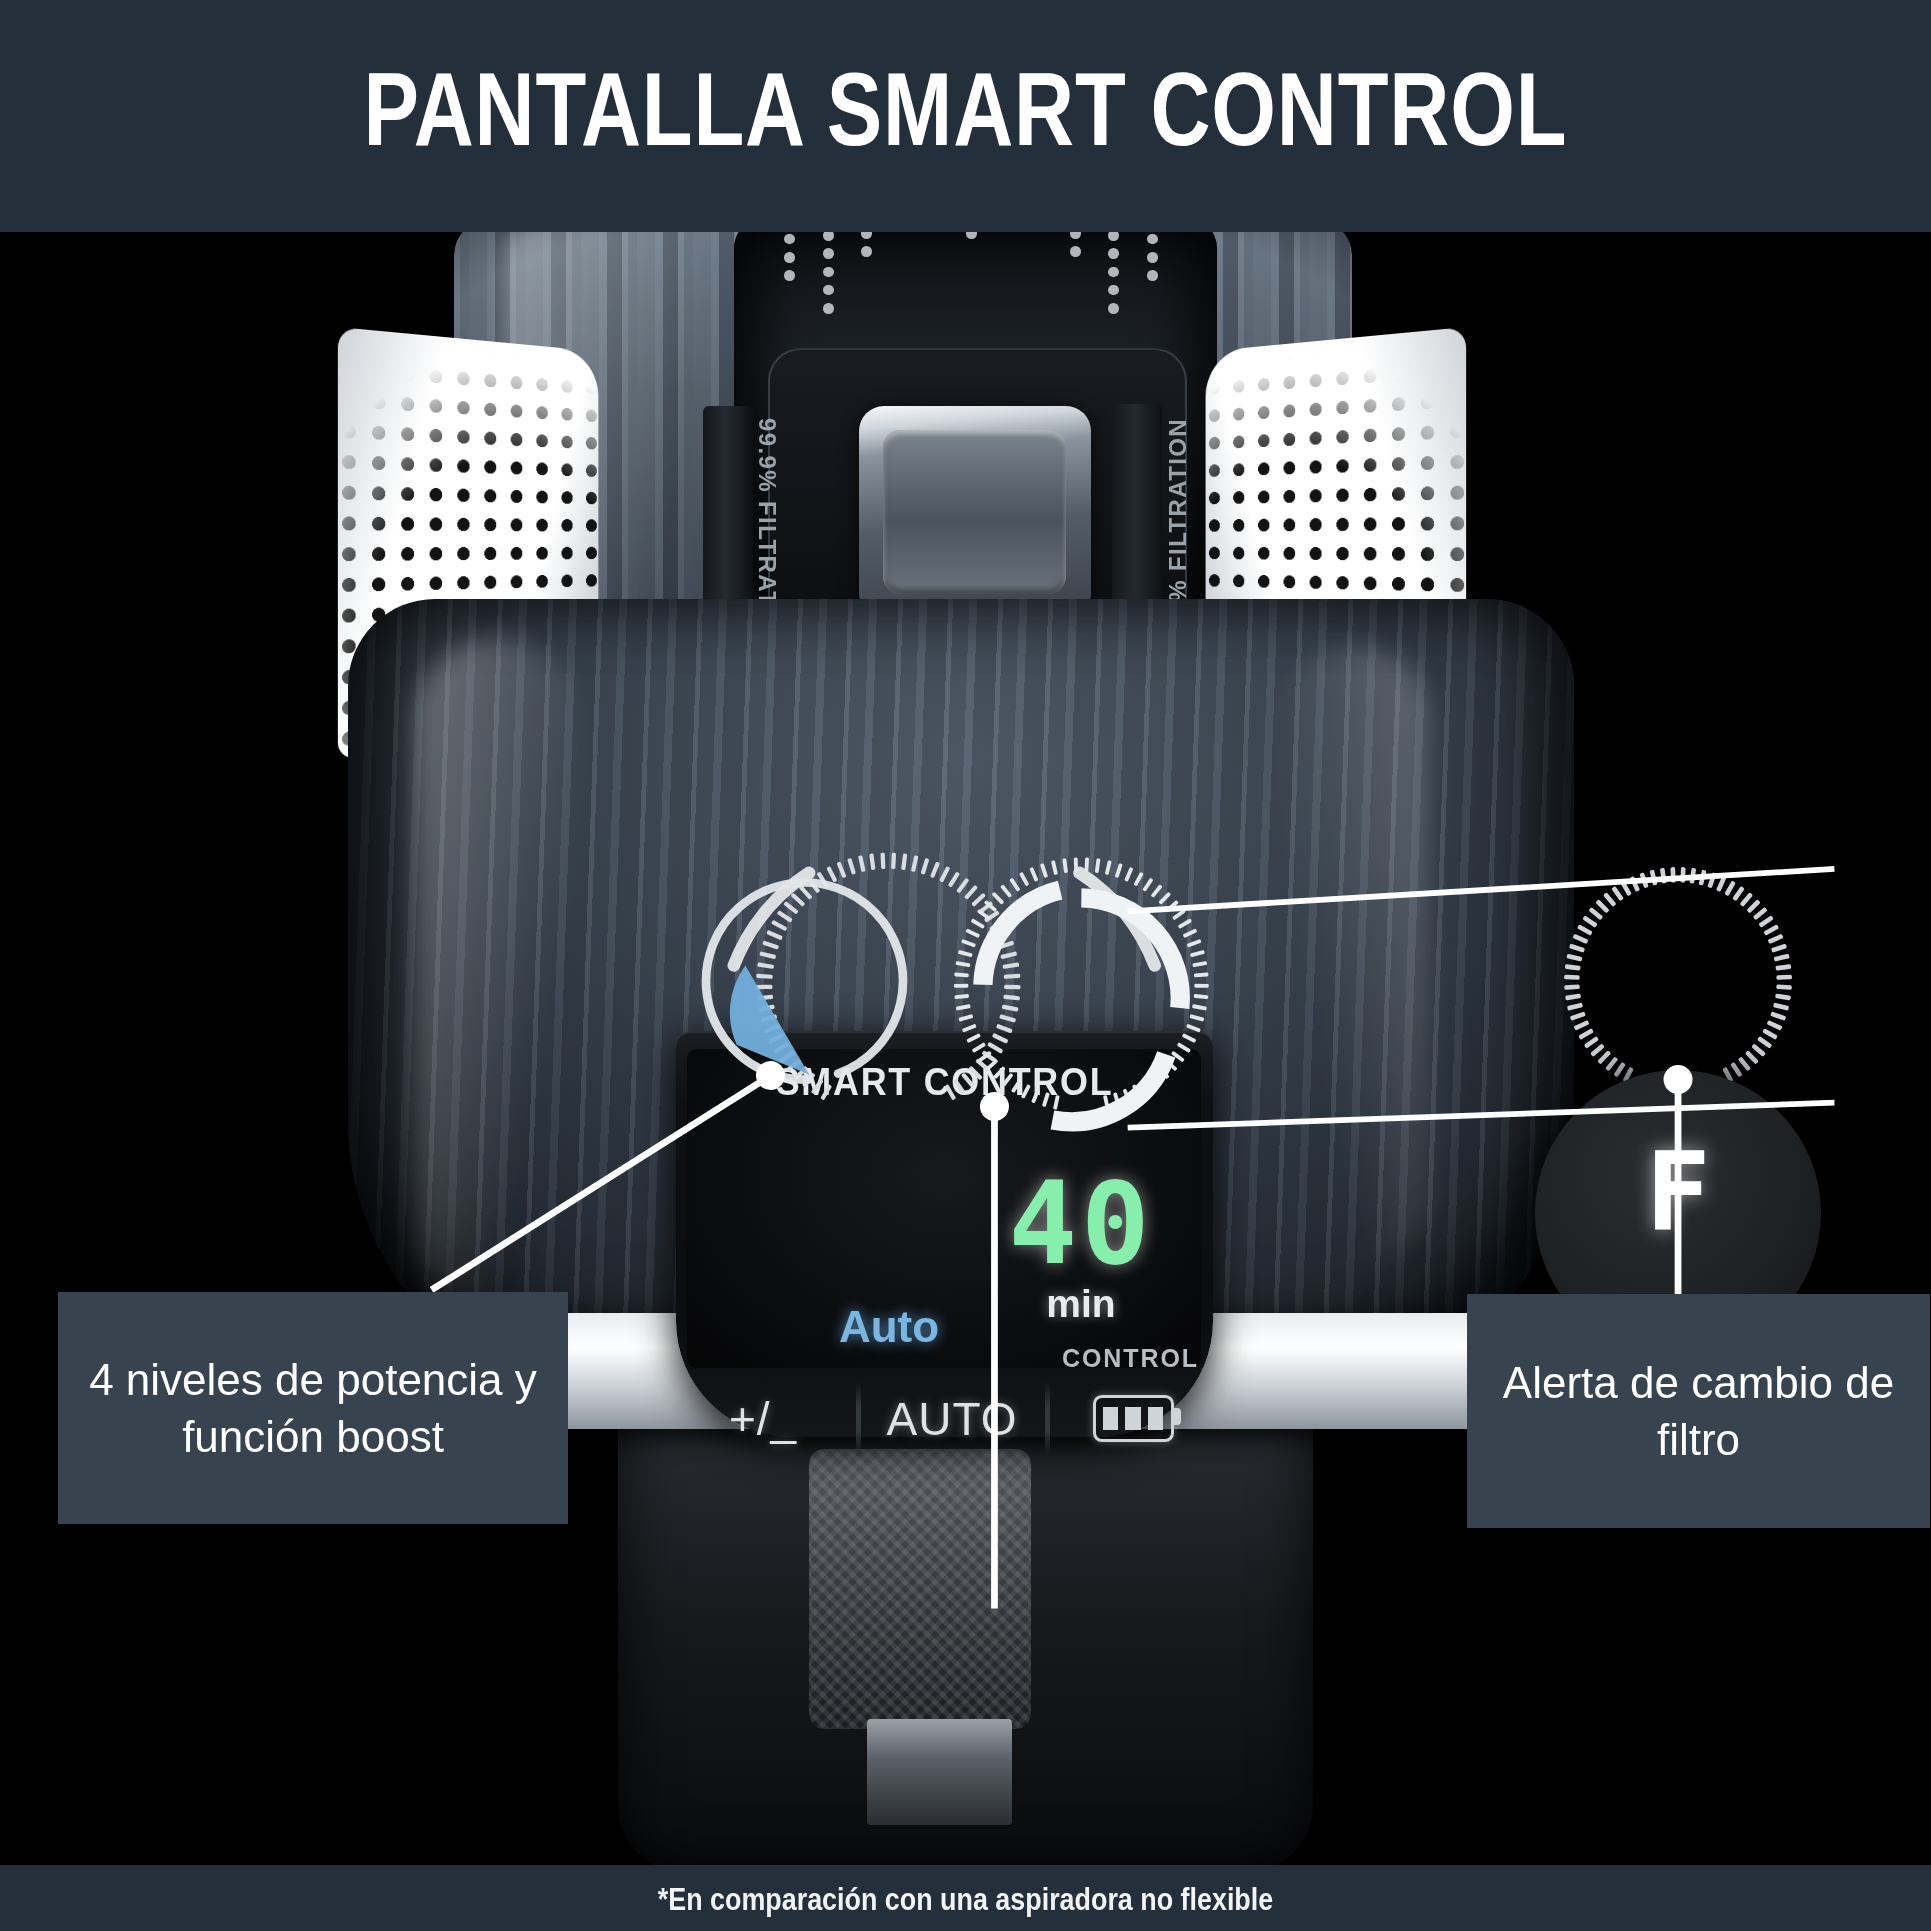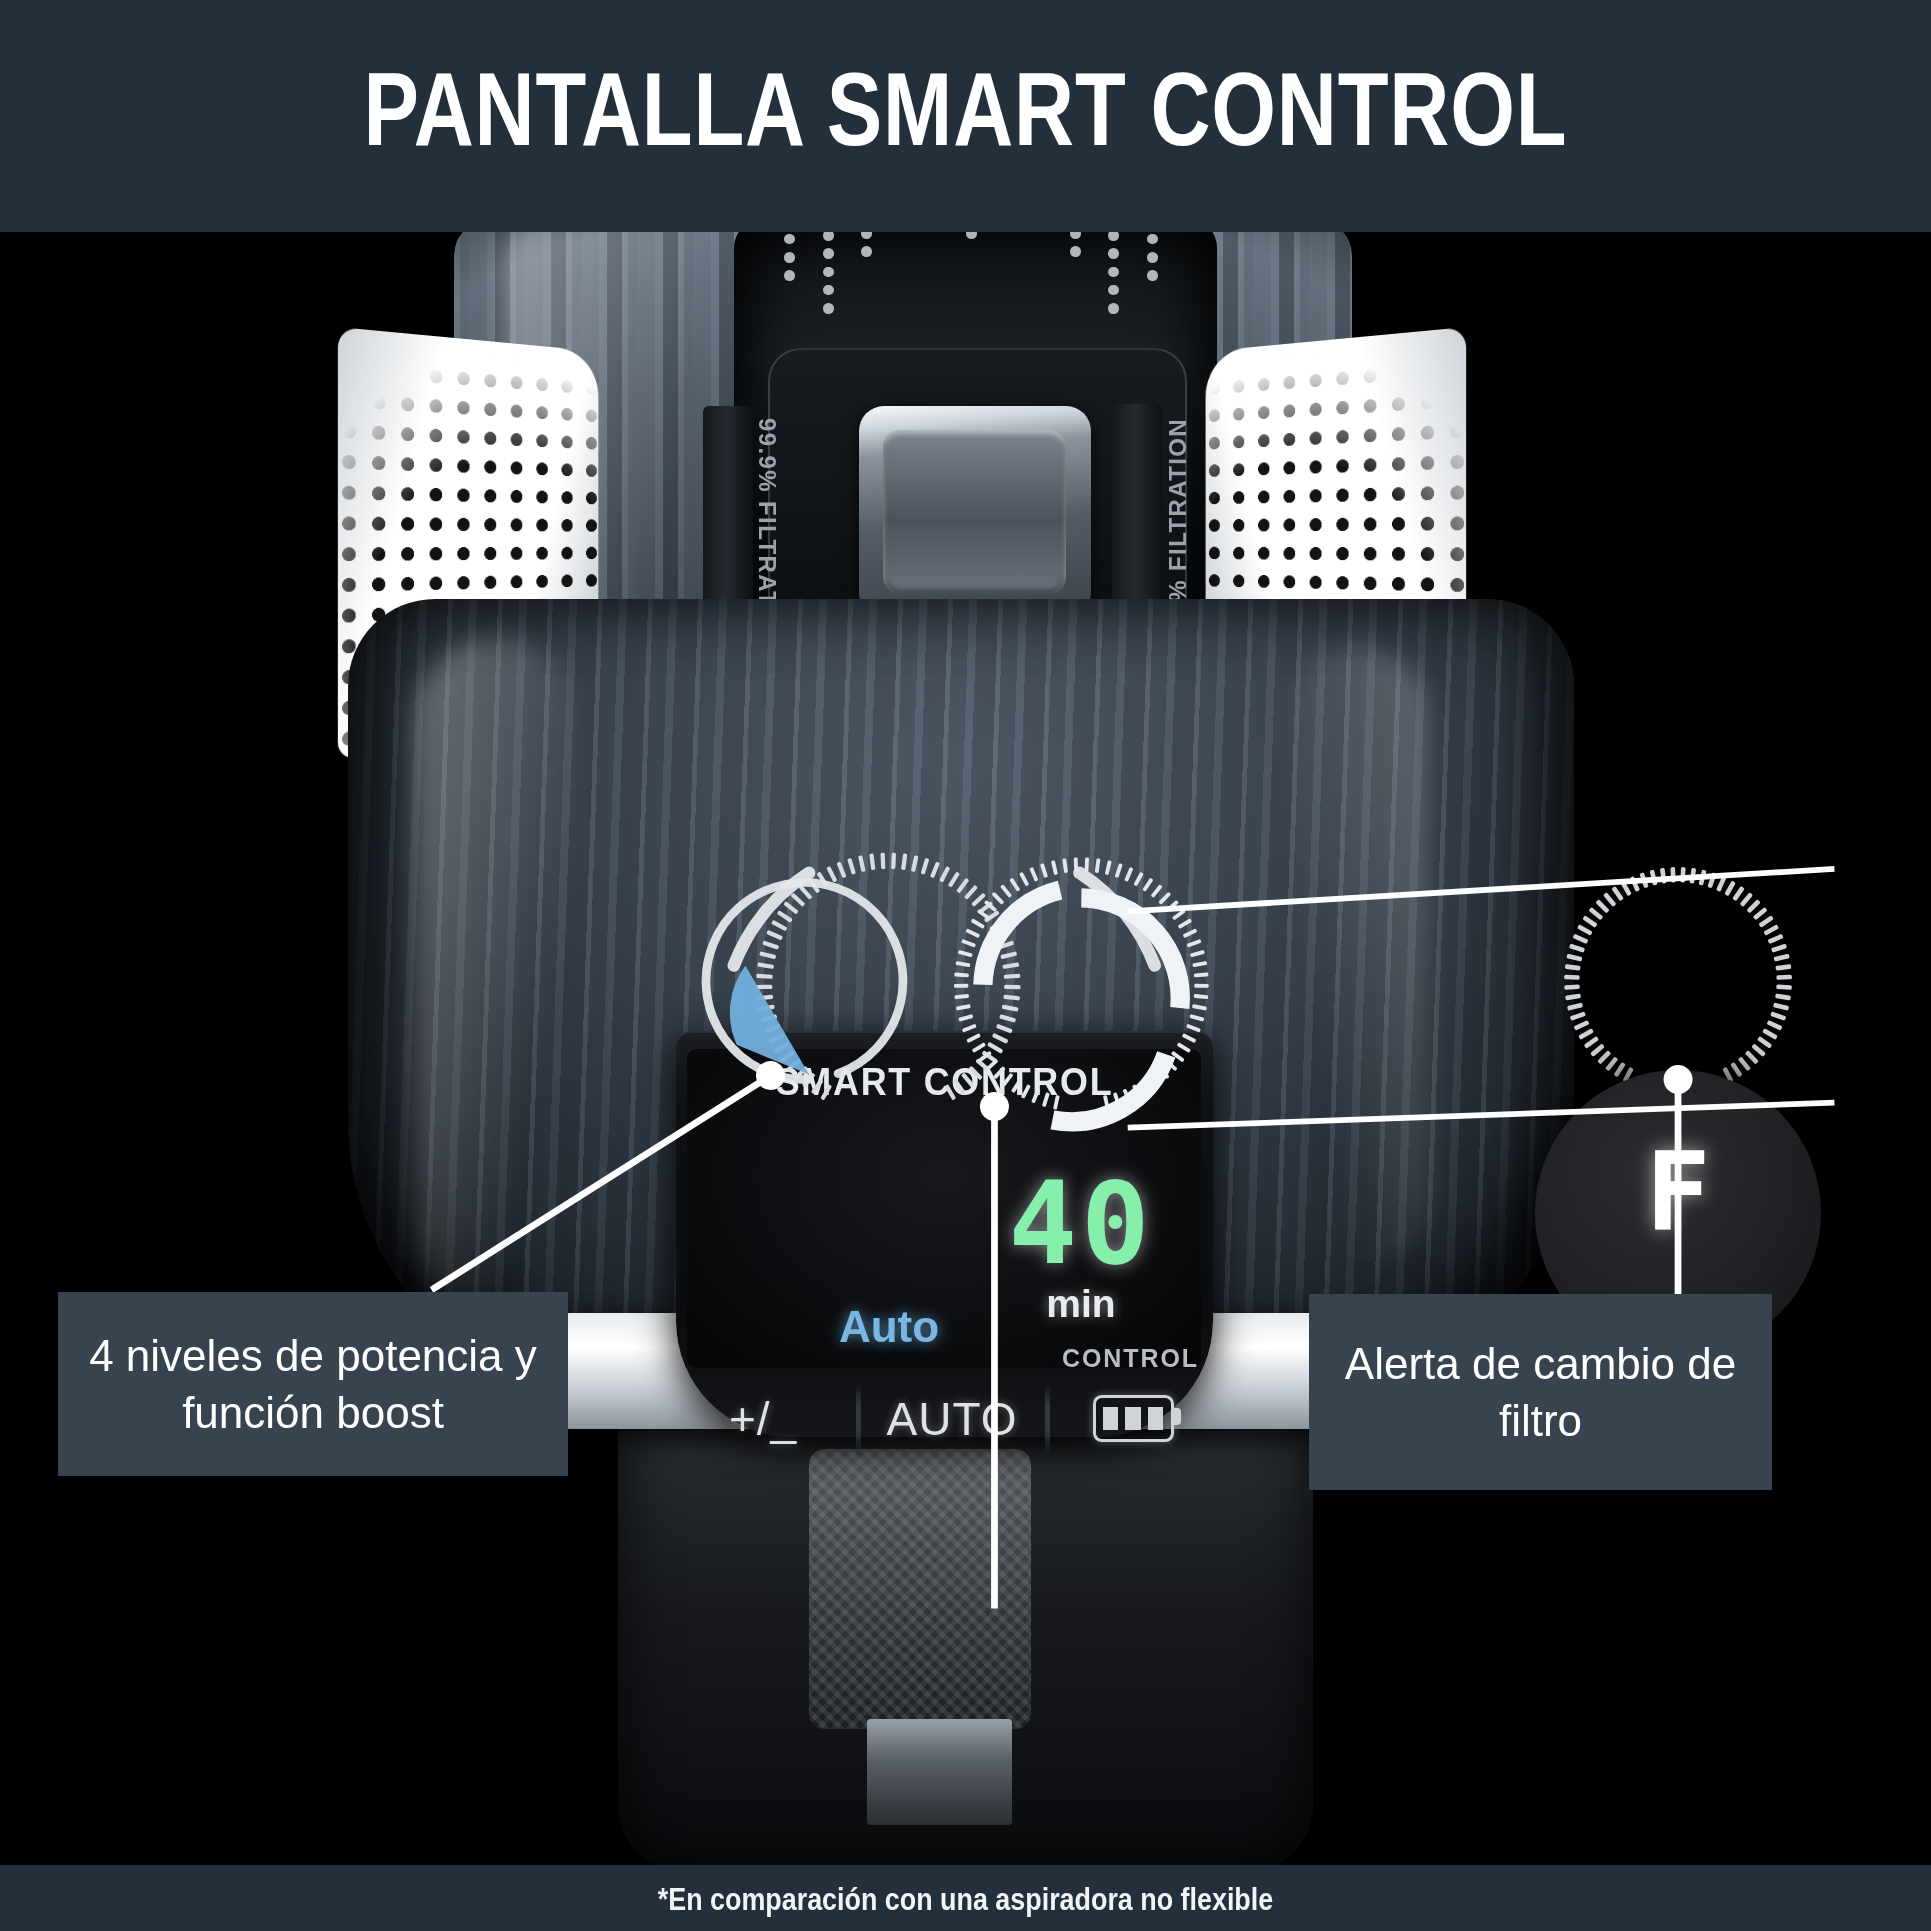--- a/index.html
+++ b/index.html
@@ -169,22 +169,22 @@
     box-shadow:0 0 48px rgba(0,0,0,.9);}
   .inset-F{position:absolute;left:1535px;top:898px;width:286px;text-align:center;
     color:#fff;font-size:108px;font-weight:700;
     font-family:"DejaVu Sans Mono","Liberation Mono",monospace;
     text-shadow:0 0 19.3px rgba(255,255,255,.6);}
 
   
   .callout{position:absolute;background:#374450;display:flex;align-items:center;justify-content:center;
     text-align:center;color:#fff;font-size:44px;font-weight:400;line-height:1.30;padding:0 23px;
     box-sizing:border-box;}
-  .co-left{left:58px;top:1292px;width:510px;height:184px;}
-  .co-right{left:1309px;top:1294px;width:463px;height:196px;}
+  .co-left{left:58px;top:1292px;width:510px;height:232px;}
+  .co-right{left:1467px;top:1294px;width:463px;height:234px;}
   .co-bottom{left:736px;top:1607px;width:510px;height:214px;}
 
   svg.lines{position:absolute;left:0;top:0;width:1931px;height:1931px;pointer-events:none;}
 </style>
 </head>
 <body>
 
 <div id="stage">
 
   <div class="photo">

